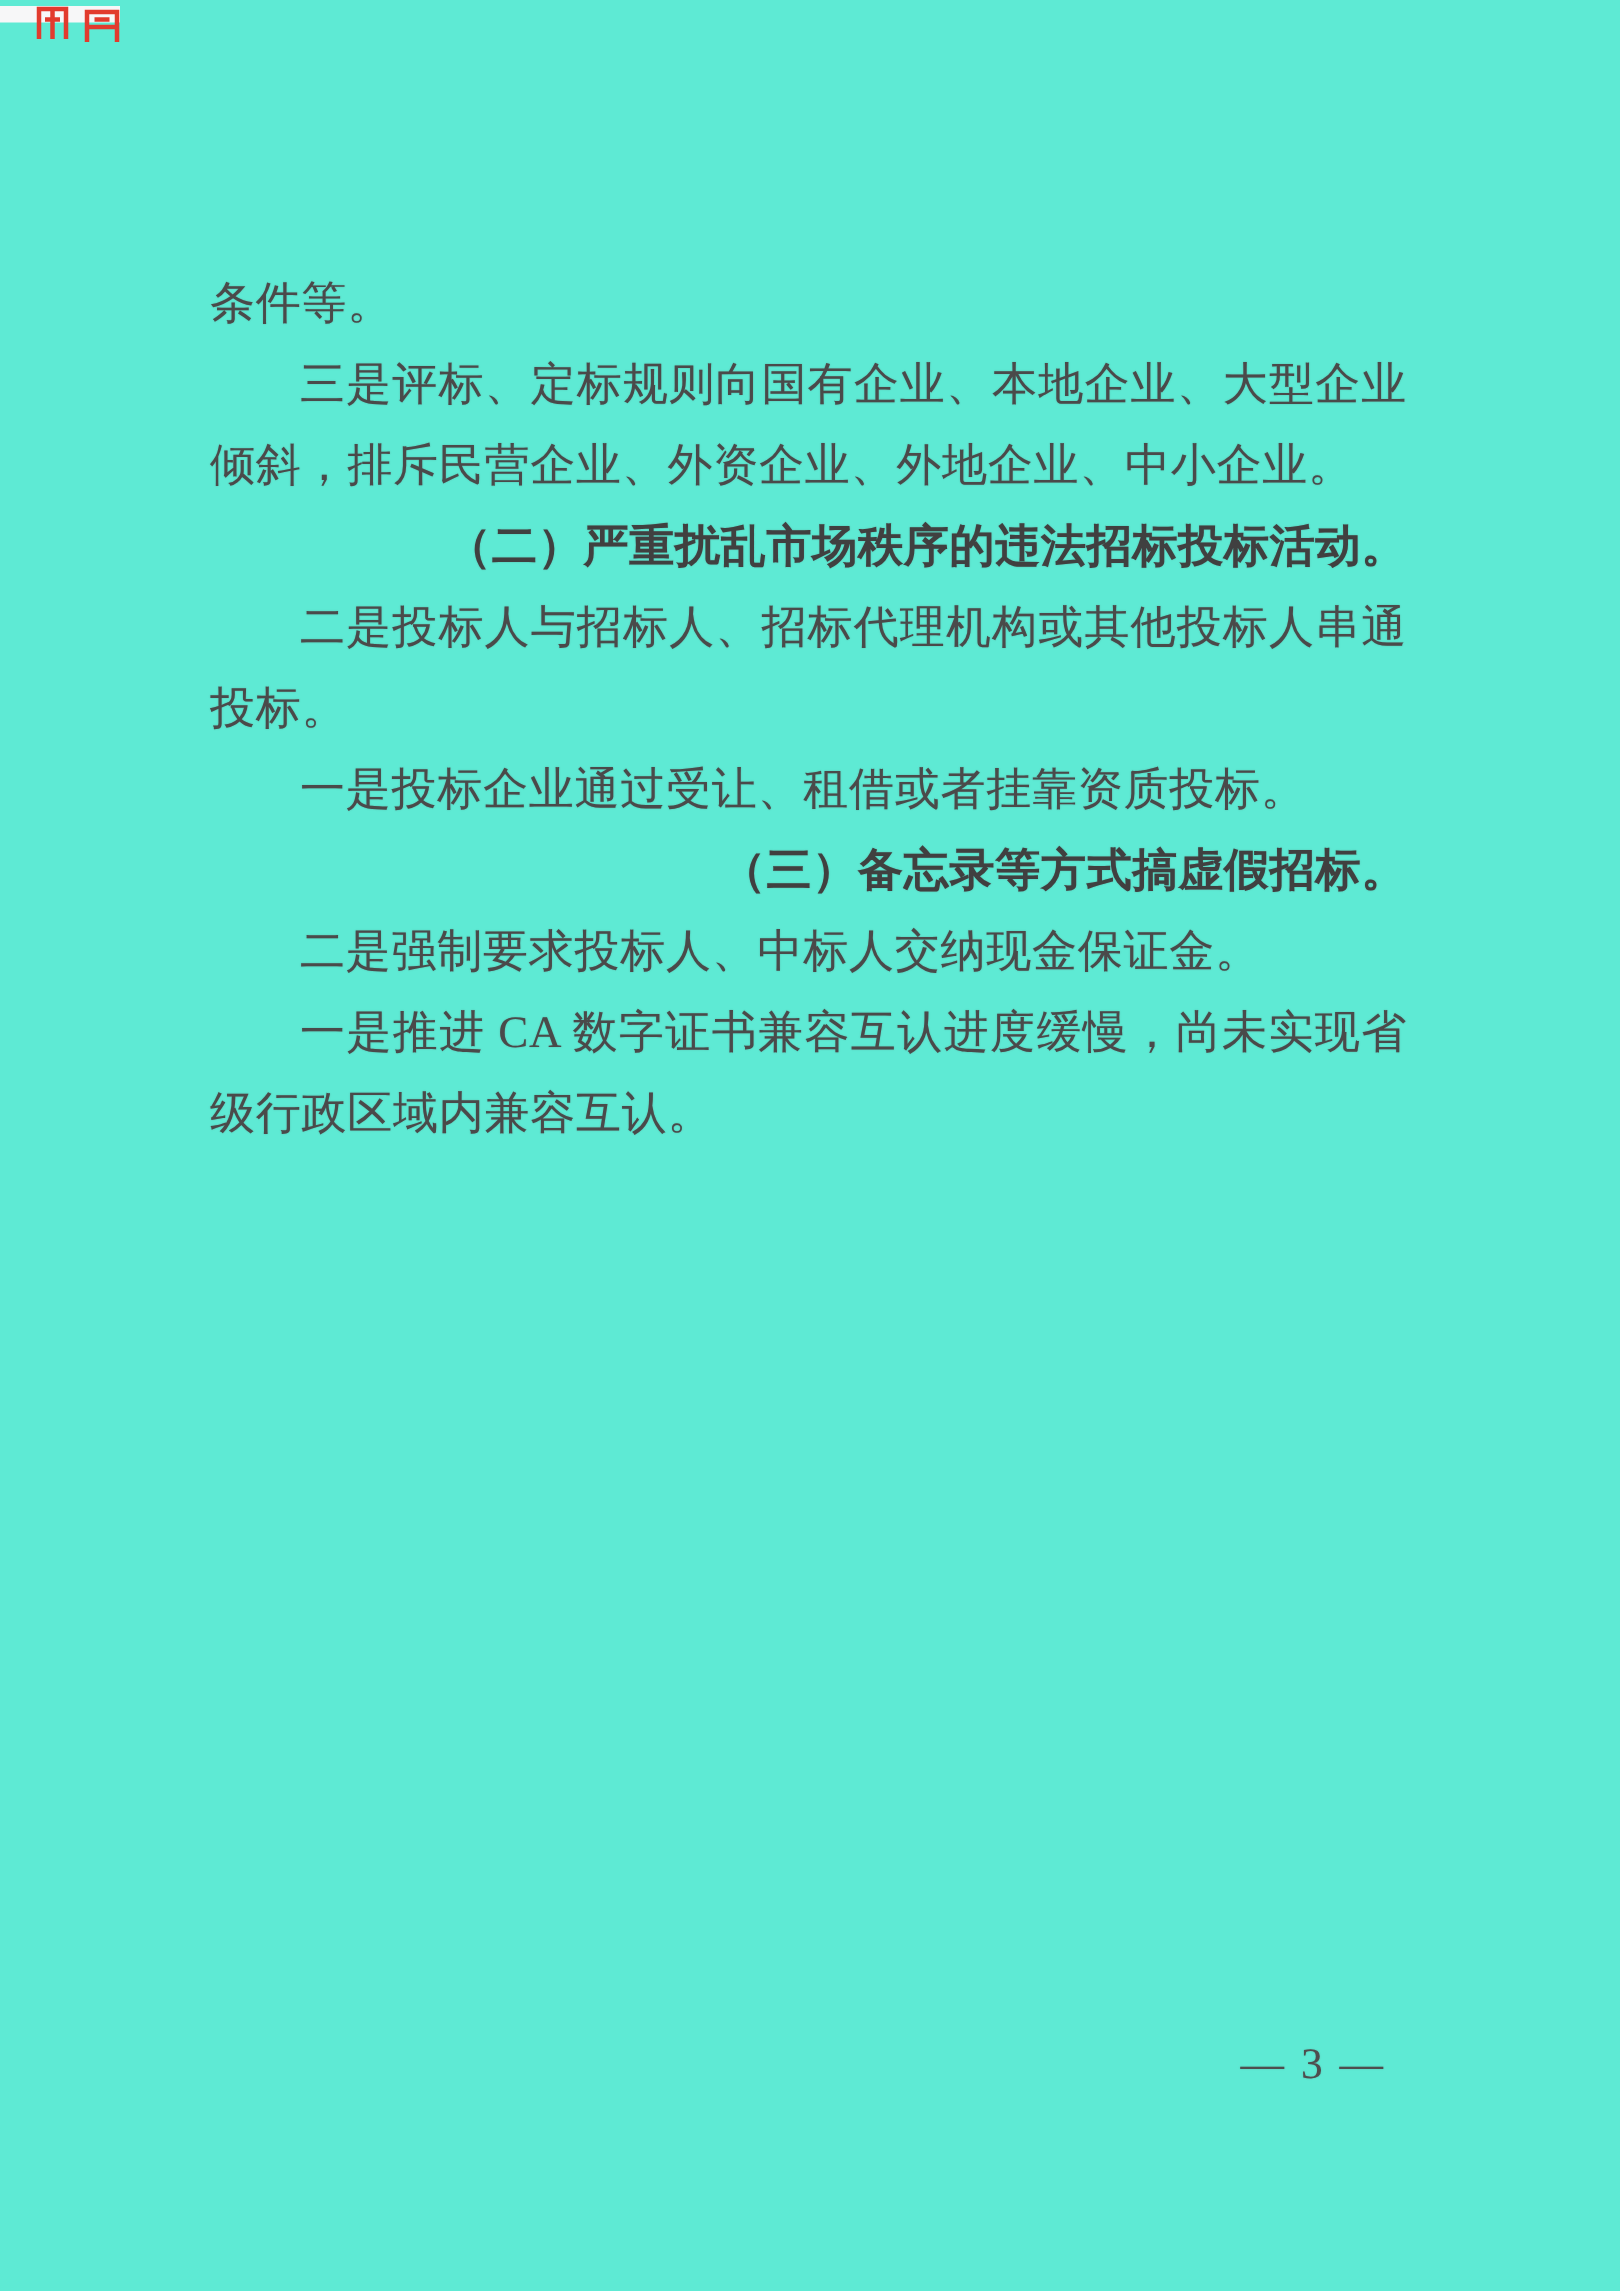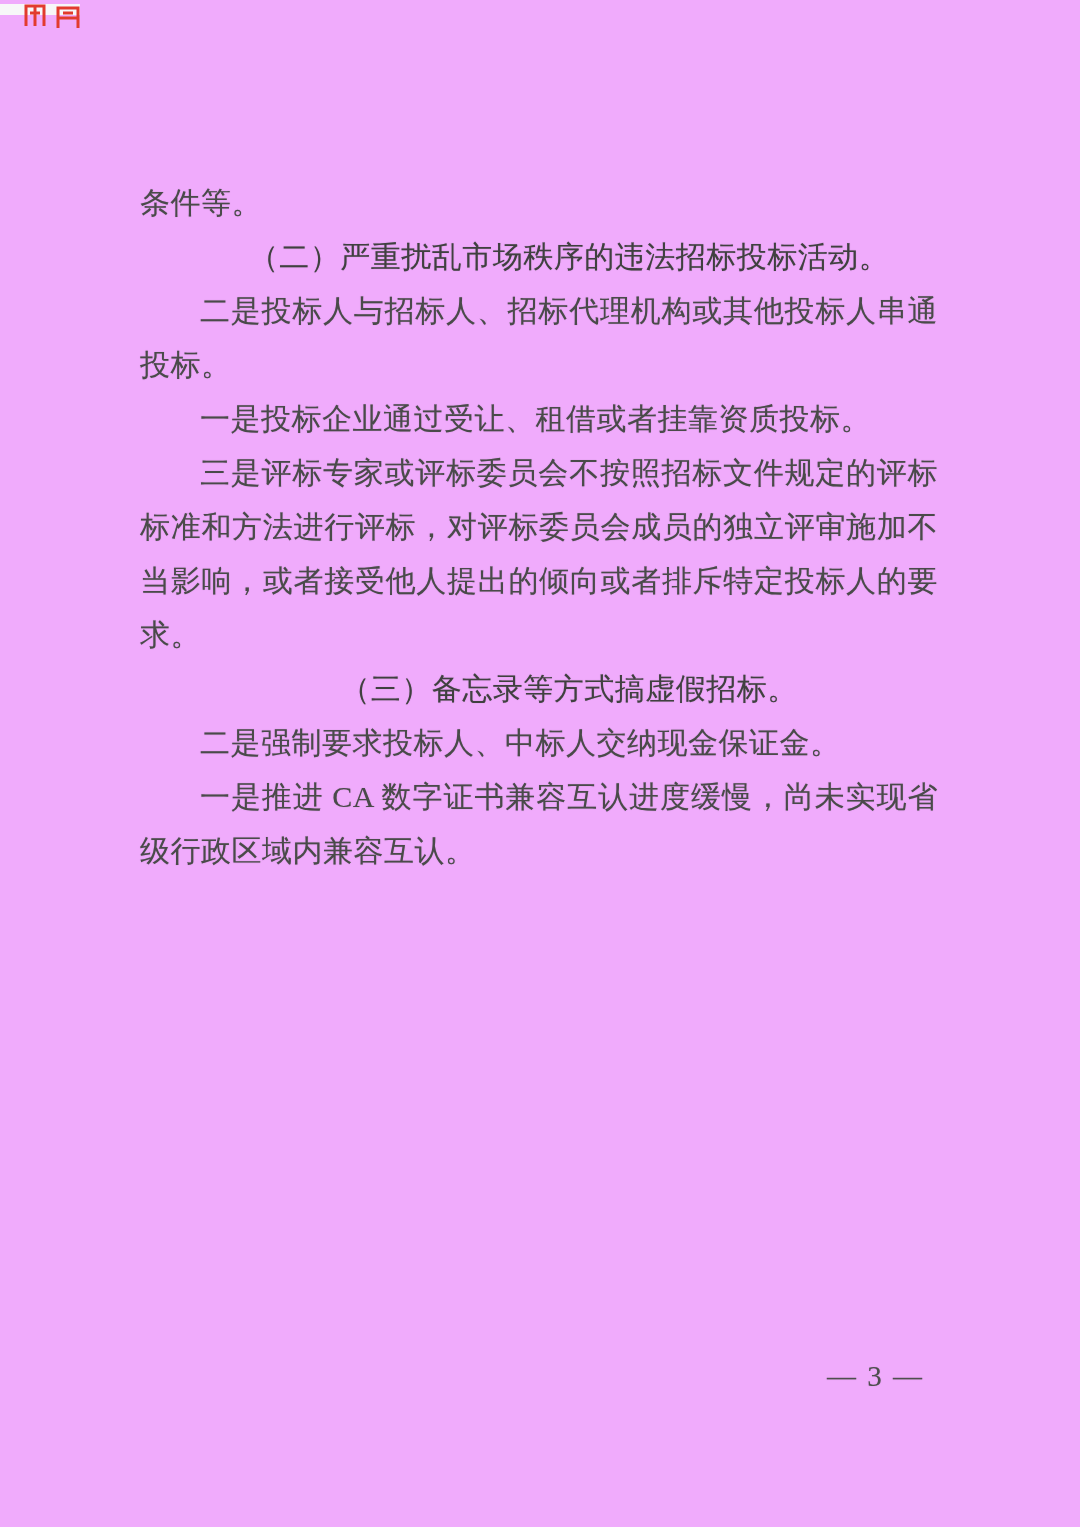--- a/index.html
+++ b/index.html
@@ -4,21 +4,21 @@
 <style>
   html, body {
     margin: 0;
     padding: 0;
     background: #ffffff;
   }
   .page {
     position: relative;
     width: 1080px;
     height: 1527px;
-    background: #f0abfc;
+    background: #5eead4;
     overflow: hidden;
     font-family: "Liberation Serif", "DejaVu Serif", serif;
   }
   
   .scan-band {
     position: absolute;
     left: 0;
     top: 4px;
     width: 80px;
     height: 11px;
@@ -44,23 +44,23 @@
   .doc-body p {
     margin: 0;
     text-align: justify;
     text-justify: inter-ideograph;
     text-indent: 2em;
   }
   .doc-body p.continuation {
     text-indent: 0;
   }
   .doc-body p.heading {
-    font-weight: 400;
+    font-weight: 700;
     color: #404040;
-    text-align: center;
+    text-align: right;
   }
   .page-number {
     position: absolute;
     top: 1356px;
     right: 156px;
     font-size: 29px;
     line-height: 40px;
     color: #4e4e4e;
     letter-spacing: 2px;
     text-shadow: 0 0 1px rgba(90,90,90,0.4);
@@ -88,24 +88,24 @@
       <g stroke="#e23b2e" stroke-width="3" fill="none">
         <path d="M2 24 L2 4 L22 4 L22 24"></path>
         <path d="M2 14 L22 14"></path>
         <path d="M7 9 L17 9"></path>
       </g>
     </svg>
   </span>
 
   <div class="doc-body">
     <p class="continuation">条件等。</p>
+    <p>三是评标、定标规则向国有企业、本地企业、大型企业倾斜，排斥民营企业、外资企业、外地企业、中小企业。</p>
     <p class="heading">（二）严重扰乱市场秩序的违法招标投标活动。</p>
     <p>二是投标人与招标人、招标代理机构或其他投标人串通投标。</p>
     <p>一是投标企业通过受让、租借或者挂靠资质投标。</p>
-    <p>三是评标专家或评标委员会不按照招标文件规定的评标标准和方法进行评标，对评标委员会成员的独立评审施加不当影响，或者接受他人提出的倾向或者排斥特定投标人的要求。</p>
     <p class="heading">（三）备忘录等方式搞虚假招标。</p>
     <p>二是强制要求投标人、中标人交纳现金保证金。</p>
     <p>一是推进 CA 数字证书兼容互认进度缓慢，尚未实现省级行政区域内兼容互认。</p>
   </div>
 
   <div class="page-number">— 3 —</div>
 
 </div>
 
 </body></html>

